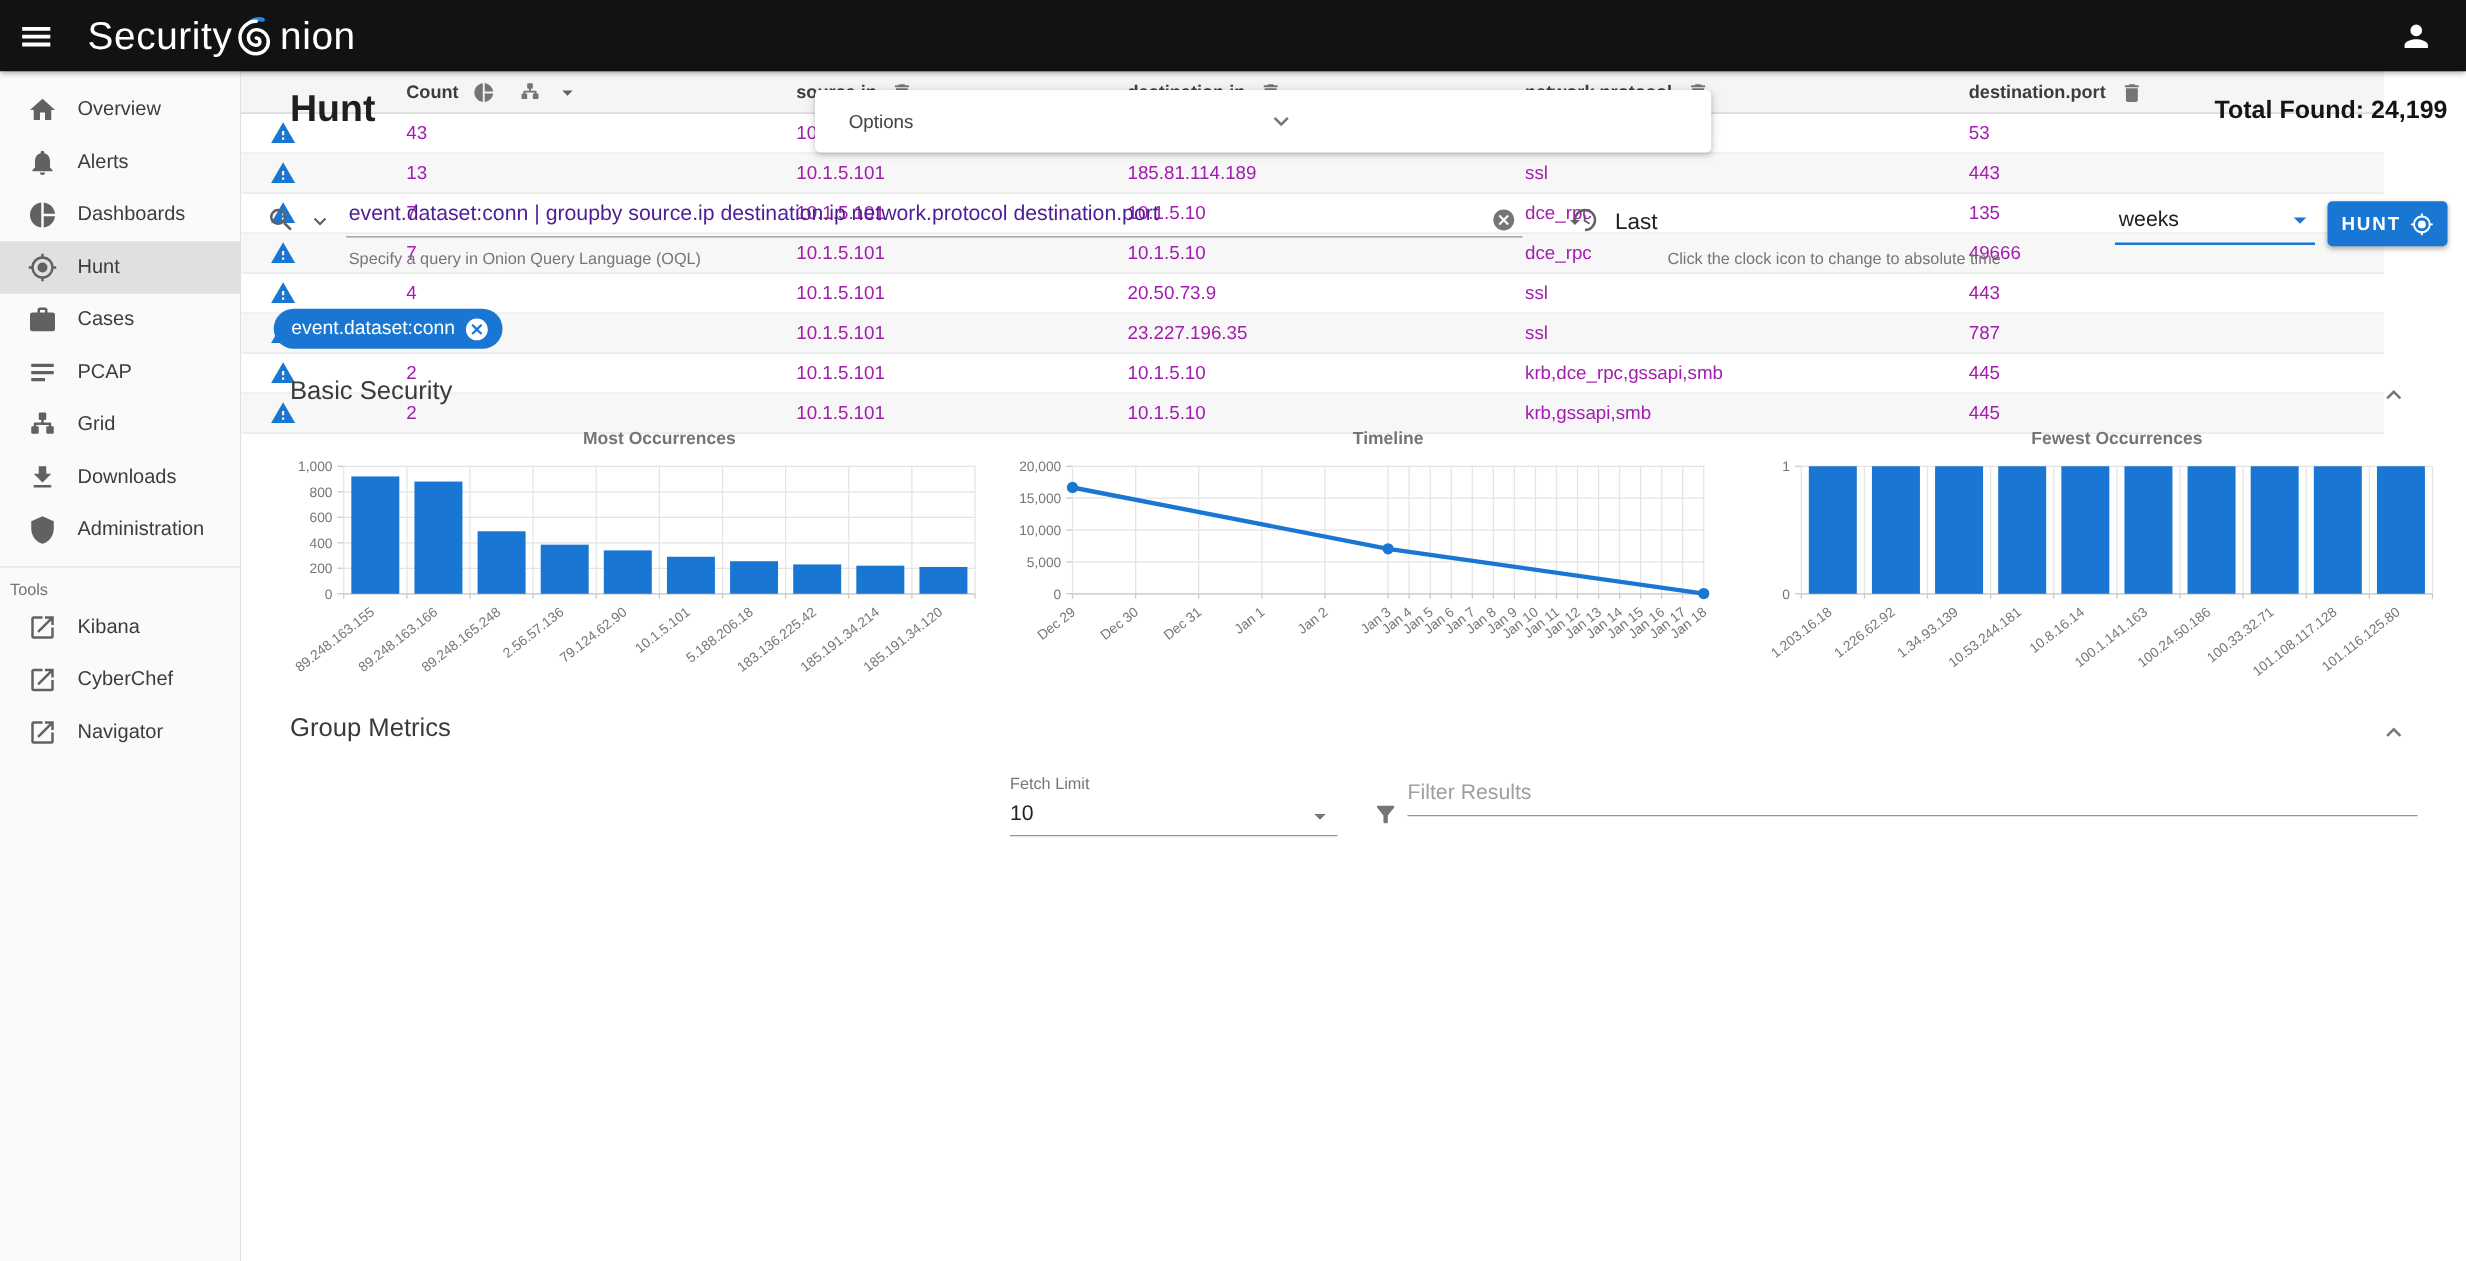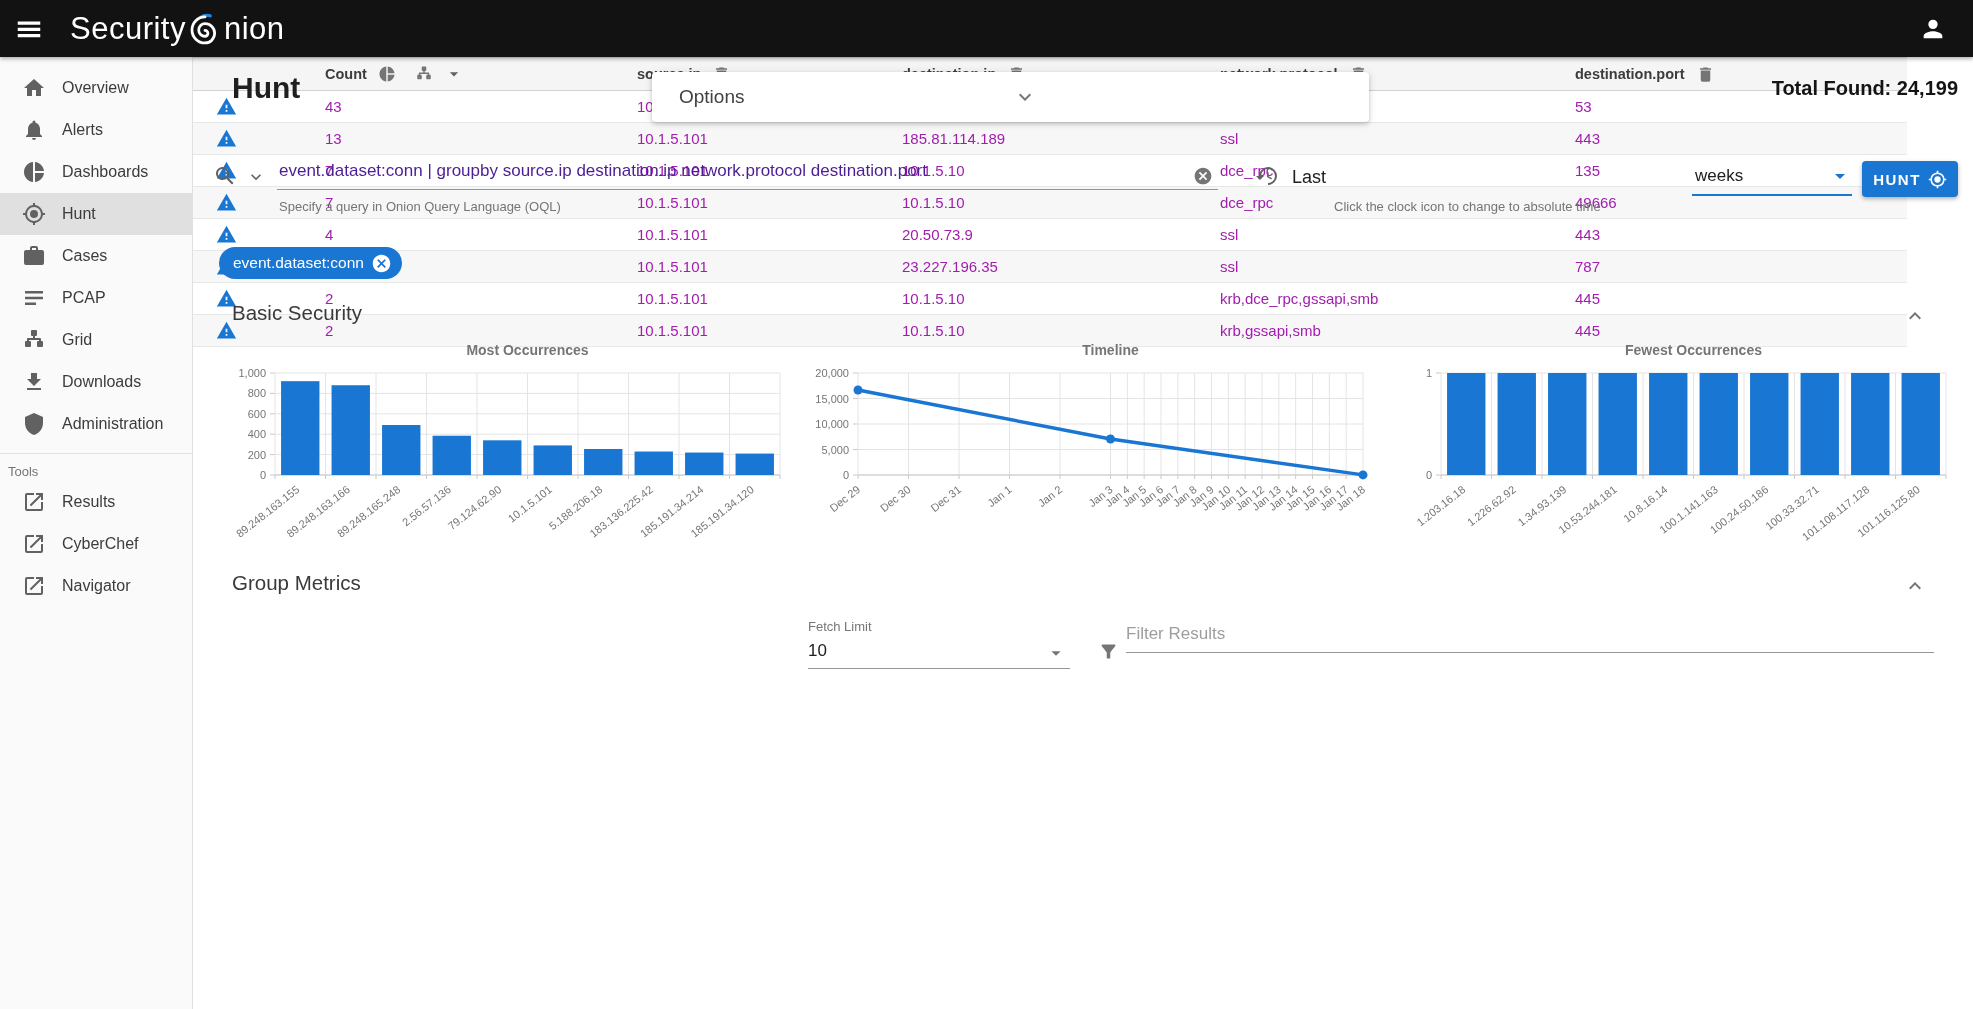--- a/index.html
+++ b/index.html
@@ -21,21 +21,21 @@
   .side-item.active { background:#e0e0e0; }
   .side-divider { border-top:1px solid #e0e0e0; margin-top:8px; }
   .tools-label { font-size:13px; color:#757575; padding:10px 0 2px 8px; }
 
   .main { position:absolute; left:193px; top:57px; width:1780px; height:952px; background:#fff; }
   .abs { position:absolute; }
   .page-title { left:39px; top:14px; font-size:30px; font-weight:bold; color:#1f1f1f; }
   .options-card { left:459px; top:15px; width:717px; height:50px; background:#fff; border-radius:4px;
     box-shadow:0 2px 4px rgba(0,0,0,.18), 0 1px 10px rgba(0,0,0,.1); display:flex; align-items:center;
     padding:0 22px 0 27px; cursor:pointer; }
-  .options-card span { font-size:19px; color:#424242; flex:1; }
+  .options-card span { font-size:15px; color:#424242; flex:1; }
   .total-found { right:15px; top:20px; font-size:20px; font-weight:bold; color:#141414; }
 
   .underline-input { border:none; border-bottom:1px solid #949494; background:transparent; outline:none;
     font-size:17px; color:#4c1d95; font-family:inherit; padding:4px 0 8px 0; }
   .helper { font-size:13px; color:#757575; }
   .inline-lbl { font-size:18px; color:#212121; }
   .weeks-select { left:1499px; top:103px; width:160px; border-bottom:2px solid #1976d2; padding:4px 0 6px 3px;
     font-size:17px; color:#212121; cursor:pointer; display:flex; align-items:center; }
   .weeks-select .cap { flex:1; }
   .hunt-btn { left:1669px; top:104px; width:96px; height:36px; background:#1976d2; border:none; border-radius:4px;
@@ -175,21 +175,21 @@
     </nav>
   <div class="side-divider"></div>
   <div class="tools-label">Tools</div>
   <nav id="sidebar-tools">
       <div class="side-item">
         <span class="ic">
           <svg width="24" height="24" viewBox="0 0 24 24">
             <path fill="#616161" fill-rule="evenodd" d="M14 3v2h3.59l-9.83 9.83 1.41 1.41L19 6.41V10h2V3zM19 19H5V5h7V3H5a2 2 0 0 0-2 2v14a2 2 0 0 0 2 2h14a2 2 0 0 0 2-2v-7h-2z"></path>
           </svg>
         </span>
-        <span class="lbl">Results</span>
+        <span class="lbl">Kibana</span>
       </div>
       <div class="side-item">
         <span class="ic">
           <svg width="24" height="24" viewBox="0 0 24 24">
             <path fill="#616161" fill-rule="evenodd" d="M14 3v2h3.59l-9.83 9.83 1.41 1.41L19 6.41V10h2V3zM19 19H5V5h7V3H5a2 2 0 0 0-2 2v14a2 2 0 0 0 2 2h14a2 2 0 0 0 2-2v-7h-2z"></path>
           </svg>
         </span>
         <span class="lbl">CyberChef</span>
       </div>
       <div class="side-item">

